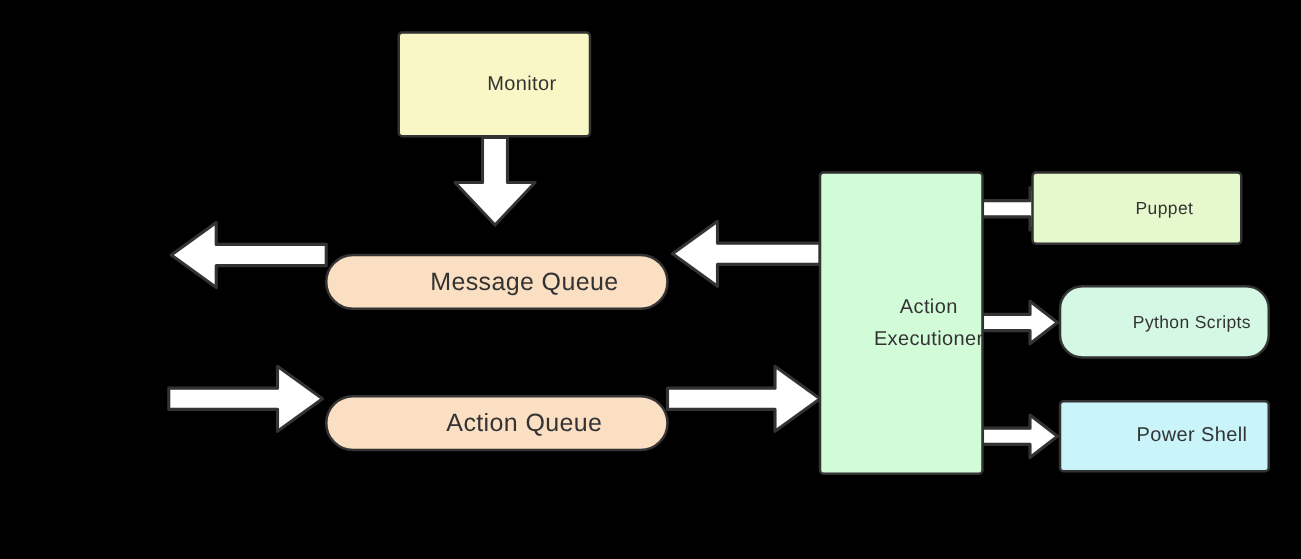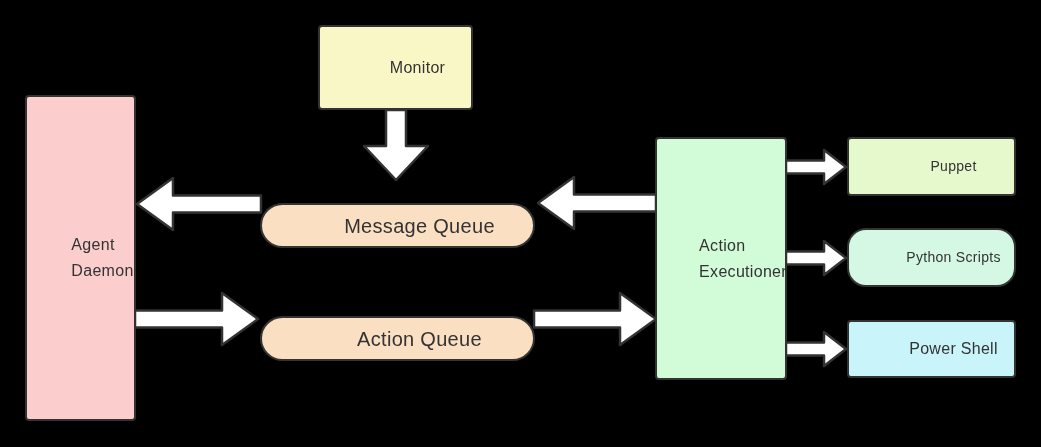--- a/index.html
+++ b/index.html
@@ -30,33 +30,34 @@
     stroke-linejoin: round;
   }
   .node {
     position: absolute;
     box-sizing: border-box;
     border: 2.5px solid #333333;
     color: #333333;
     display: flex;
     align-items: center;
     justify-content: center;
+    text-align: center;
     letter-spacing: 0.3px;
     padding-left: 44px;
   }
   .rect { border-radius: 4px; }
   .pill { border-radius: 23px; margin-top: 21px; }
   .lbl { line-height: 1.6; }
 
   .node-monitor            { left: 318px; top: 25px;  width: 155px; height: 85px;  font-size: 16px; }
   .node-agent-daemon       { left: 25px;  top: 95px;  width: 111px; height: 326px; font-size: 16px; }
   .node-message-queue      { left: 260px; top: 182px; width: 275px; height: 45px;  font-size: 20px; }
   .node-action-queue       { left: 260px; top: 295px; width: 275px; height: 45px;  font-size: 20px; }
   .node-action-executioner { left: 655px; top: 137px; width: 132px; height: 243px; font-size: 16px; }
-  .node-puppet             { left: 847px; top: 137px; width: 169px; height: 59px;  font-size: 14px; }
+  .node-puppet             { left: 825px; top: 137px; width: 169px; height: 59px;  font-size: 14px; }
   .node-python-scripts     { left: 847px; top: 228px; width: 169px; height: 59px;  font-size: 14px; border-radius: 19px; }
   .node-power-shell        { left: 847px; top: 320px; width: 169px; height: 58px;  font-size: 16px; }
 </style>
 </head>
 <body>
 
 <div class="canvas">
 
   <svg class="arrows-layer" viewBox="0 0 1041 447" xmlns="http://www.w3.org/2000/svg">
     <polygon class="arrow" points="386,110 386,146 364,146 396,180 428,146 406,146 406,110" style="fill: rgb(255, 255, 255); stroke: rgb(51, 51, 51);"></polygon>
@@ -66,26 +67,20 @@
     <polygon class="arrow" points="534,310.5 620,310.5 620,293 656,319 620,345 620,327.5 534,327.5" style="fill: rgb(255, 255, 255); stroke: rgb(51, 51, 51);"></polygon>
     <polygon class="arrow" points="786,160.5 824,160.5 824,150 846,167 824,184 824,173.5 786,173.5" style="fill: rgb(255, 255, 255); stroke: rgb(51, 51, 51);"></polygon>
     <polygon class="arrow" points="786,251.5 824,251.5 824,241 846,258 824,275 824,264.5 786,264.5" style="fill: rgb(255, 255, 255); stroke: rgb(51, 51, 51);"></polygon>
     <polygon class="arrow" points="786,342.5 824,342.5 824,332 846,349 824,366 824,355.5 786,355.5" style="fill: rgb(255, 255, 255); stroke: rgb(51, 51, 51);"></polygon>
   </svg>
 
   <div class="node rect node-monitor" style="background-color: rgb(250, 247, 198); border-color: rgb(51, 51, 51); color: rgb(51, 51, 51);">
     <span class="lbl">Monitor</span>
   </div>
 
-  <div class="node rect node-agent-daemon" style="background-color: rgb(252, 205, 205); border-color: rgb(51, 51, 51); color: rgb(51, 51, 51);">
-    <div class="lbl">
-      <div>Agent</div>
-      <div>Daemon</div>
-    </div>
-  </div>
 
   <div class="node pill node-message-queue" style="background-color: rgb(251, 223, 194); border-color: rgb(51, 51, 51); color: rgb(51, 51, 51);">
     <span class="lbl">Message Queue</span>
   </div>
 
   <div class="node pill node-action-queue" style="background-color: rgb(251, 223, 194); border-color: rgb(51, 51, 51); color: rgb(51, 51, 51);">
     <span class="lbl">Action Queue</span>
   </div>
 
   <div class="node rect node-action-executioner" style="background-color: rgb(210, 251, 216); border-color: rgb(51, 51, 51); color: rgb(51, 51, 51);">

